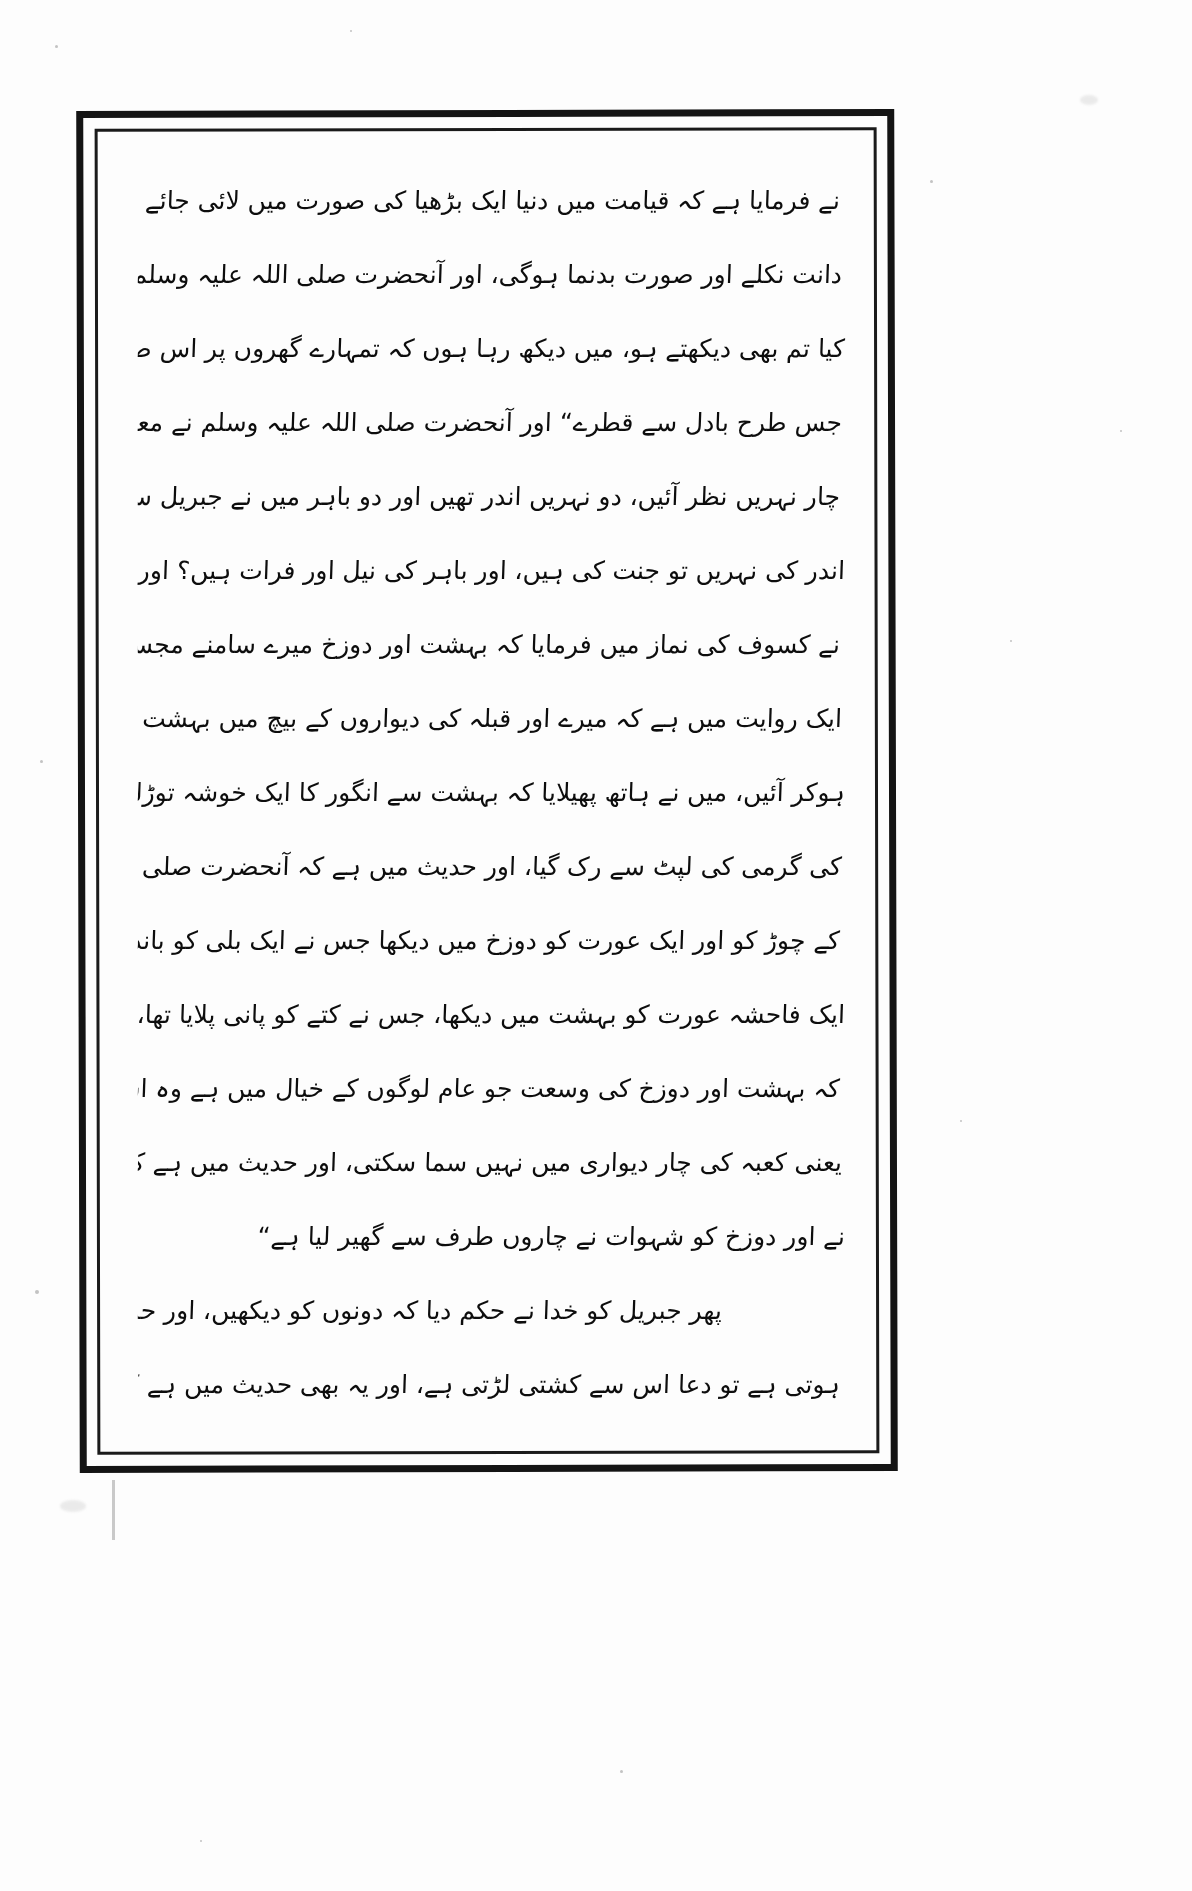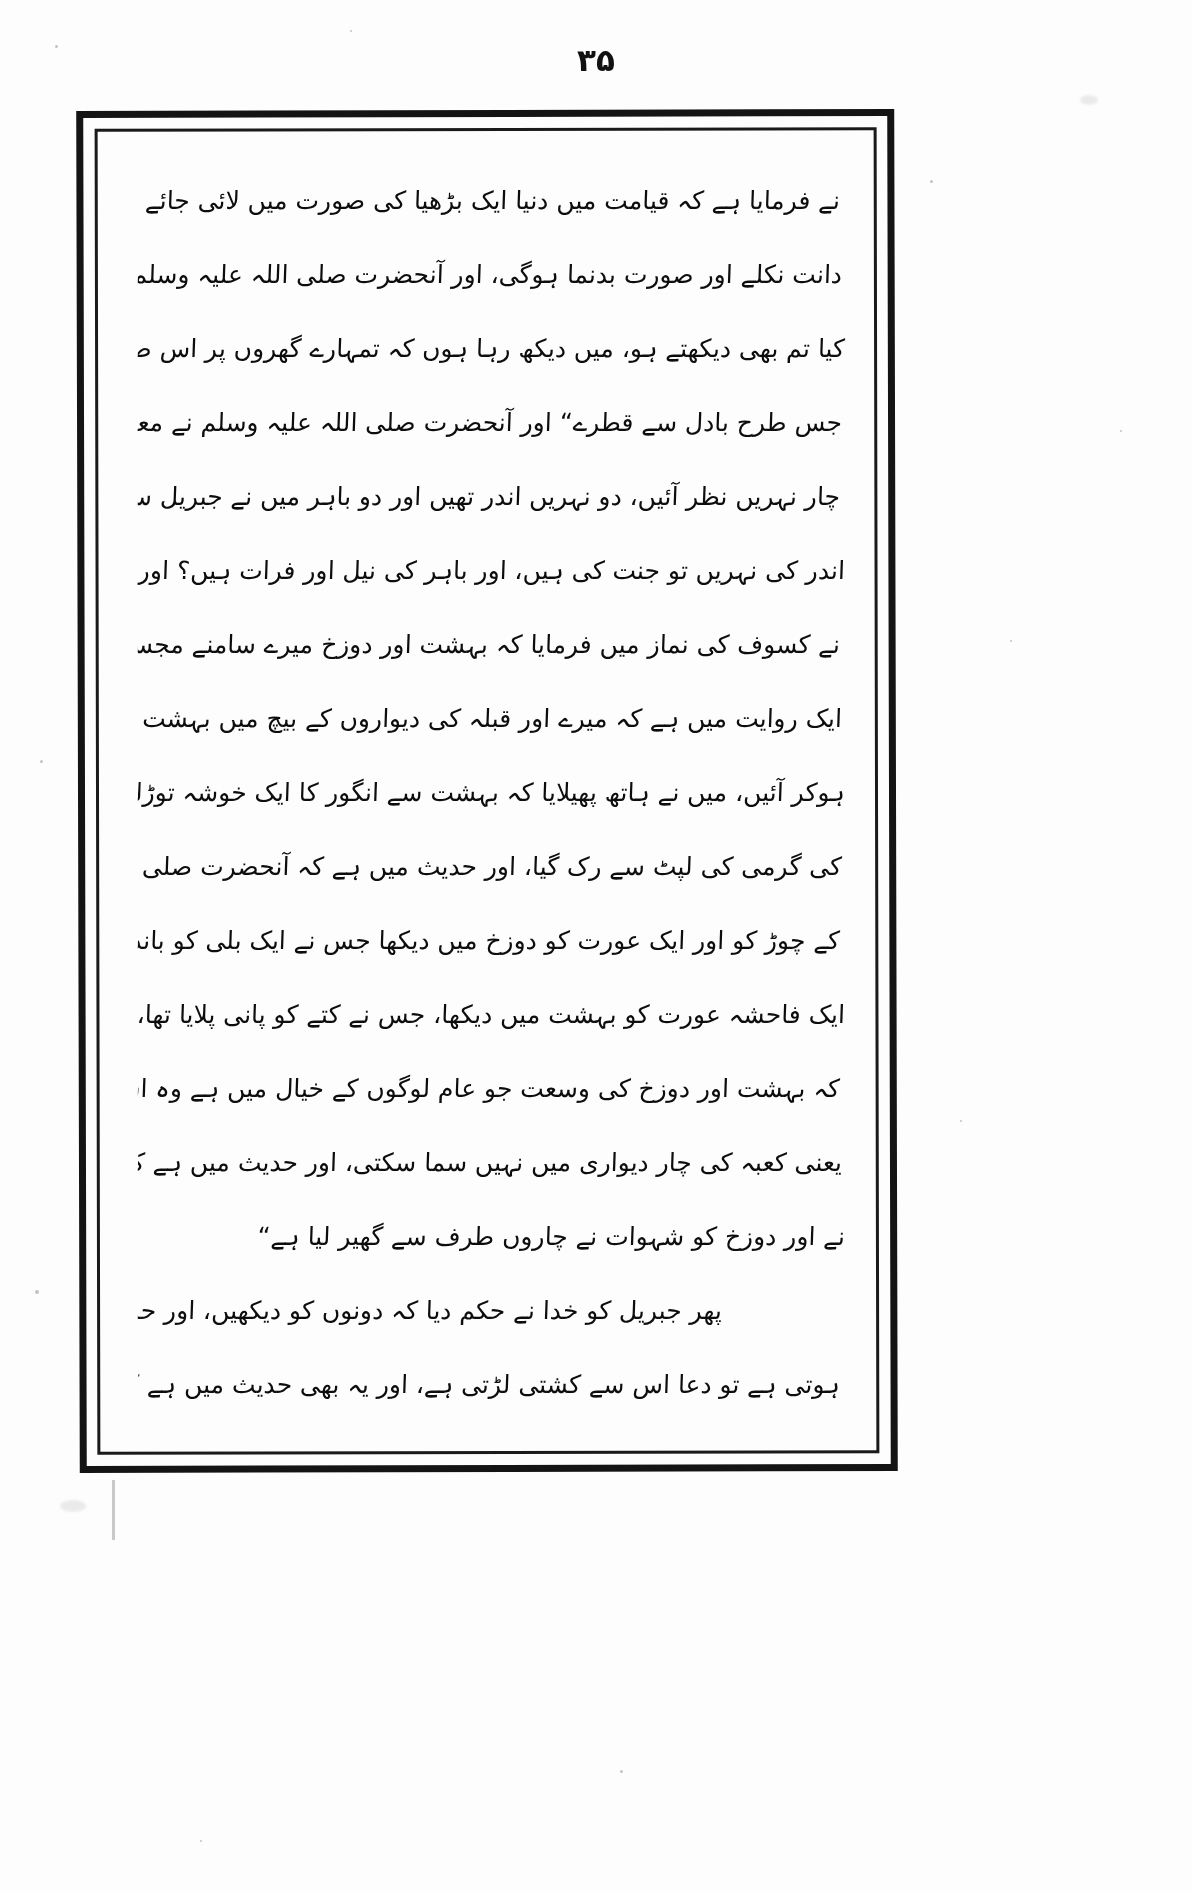--- a/index.html
+++ b/index.html
@@ -121,21 +121,20 @@
     background: #d9d9d9;
     border-radius: 50%;
     filter: blur(1px);
   }
 </style>
 </head>
 <body>
 
 <div class="page">
 
-  <div class="page-number">۳۵</div>
 
   <div class="frame-outer"></div>
   <div class="frame-inner"></div>
 
   <div class="text-block">
     <span class="line">نے فرمایا ہے کہ قیامت میں دنیا ایک بڑھیا کی صورت میں لائی جائے گی جس کے بال کھڑے</span>
     <span class="line">دانت نکلے اور صورت بدنما ہوگی، اور آنحضرت صلی اللہ علیہ وسلم نے فرمایا کہ جو میں دیکھتا ہوں</span>
     <span class="line">کیا تم بھی دیکھتے ہو، میں دیکھ رہا ہوں کہ تمہارے گھروں پر اس طرح برس رہے ہیں</span>
     <span class="line">جس طرح بادل سے قطرے“ اور آنحضرت صلی اللہ علیہ وسلم نے معراج کی حدیث میں فرمایا کہ مجھ</span>
     <span class="line">چار نہریں نظر آئیں، دو نہریں اندر تھیں اور دو باہر میں نے جبریل سے پوچھا کہ یہ کیا ہے؟ کہا</span>

